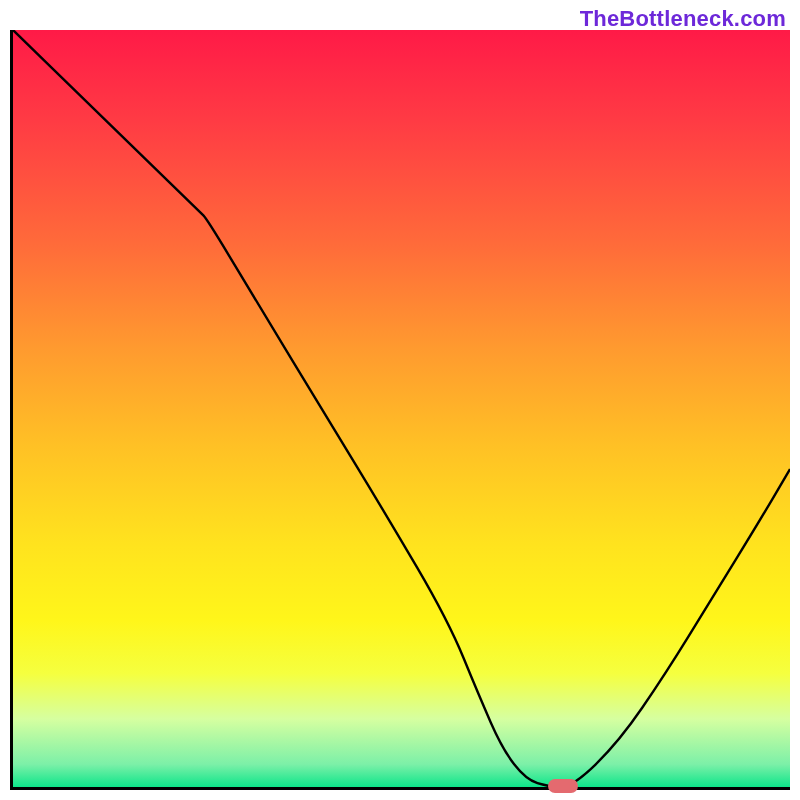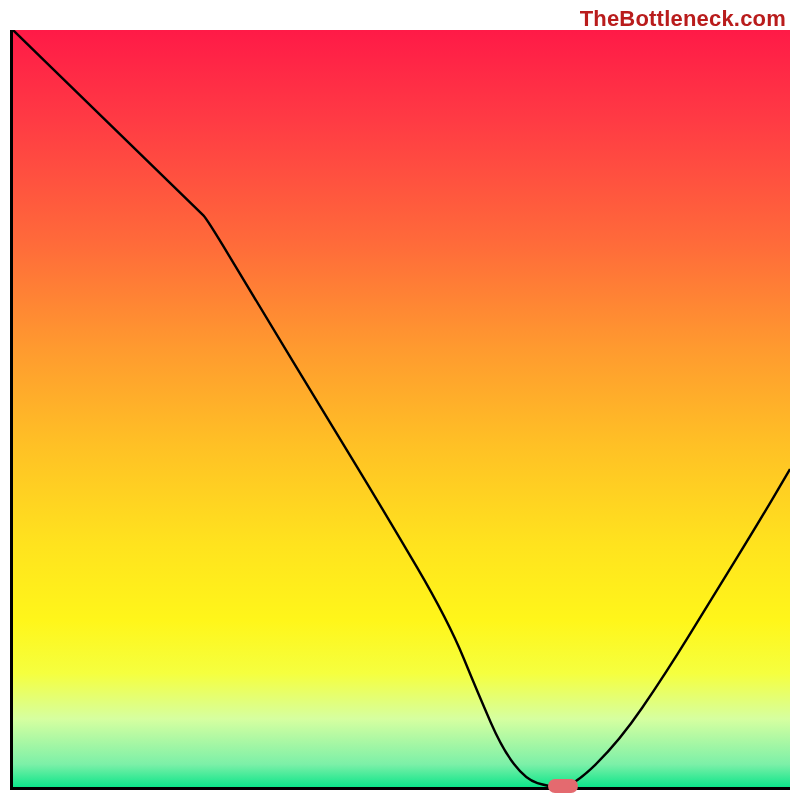--- a/index.html
+++ b/index.html
@@ -10,21 +10,21 @@
     position: relative;
     overflow: hidden;
     font-family: Arial, sans-serif;
   }
   .watermark {
     position: absolute;
     top: 6px;
     right: 14px;
     font-size: 22px;
     font-weight: bold;
-    color: #b91c1c;
+    color: #6d28d9;
     letter-spacing: 0.2px;
     z-index: 5;
   }
   .plot-frame {
     position: absolute;
     left: 10px;
     top: 30px;
     width: 780px;
     height: 760px;
     border-left: 3px solid #000;

